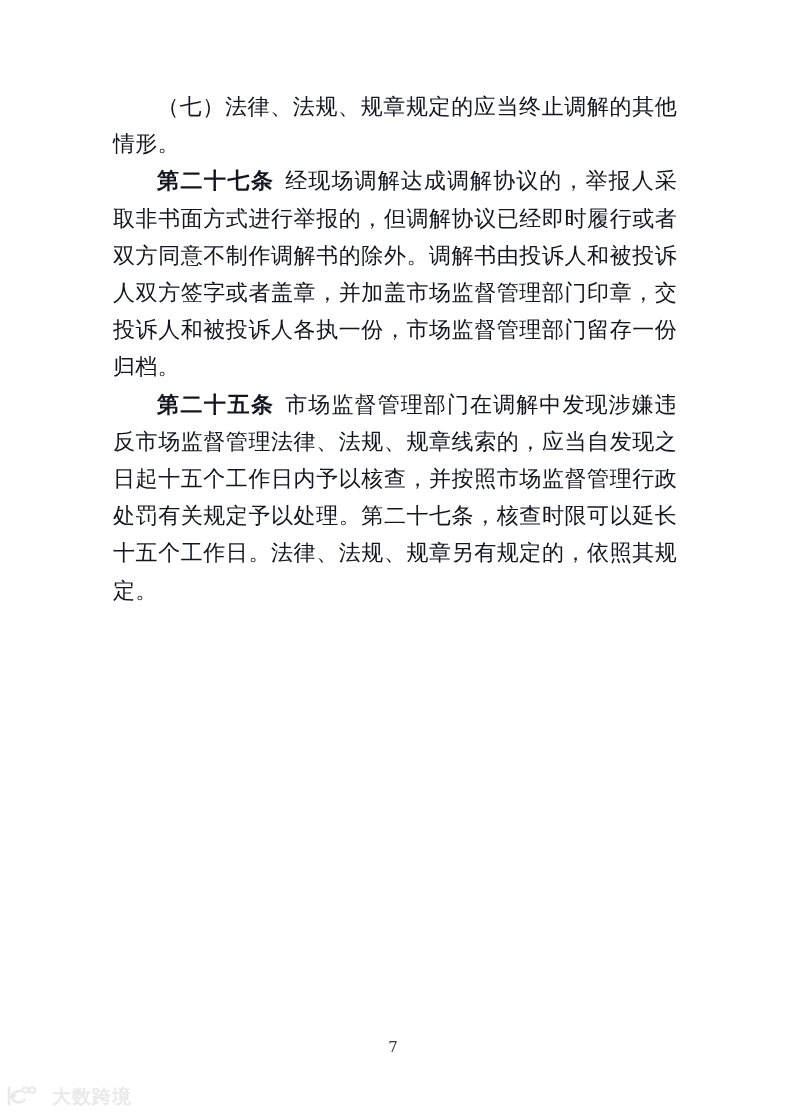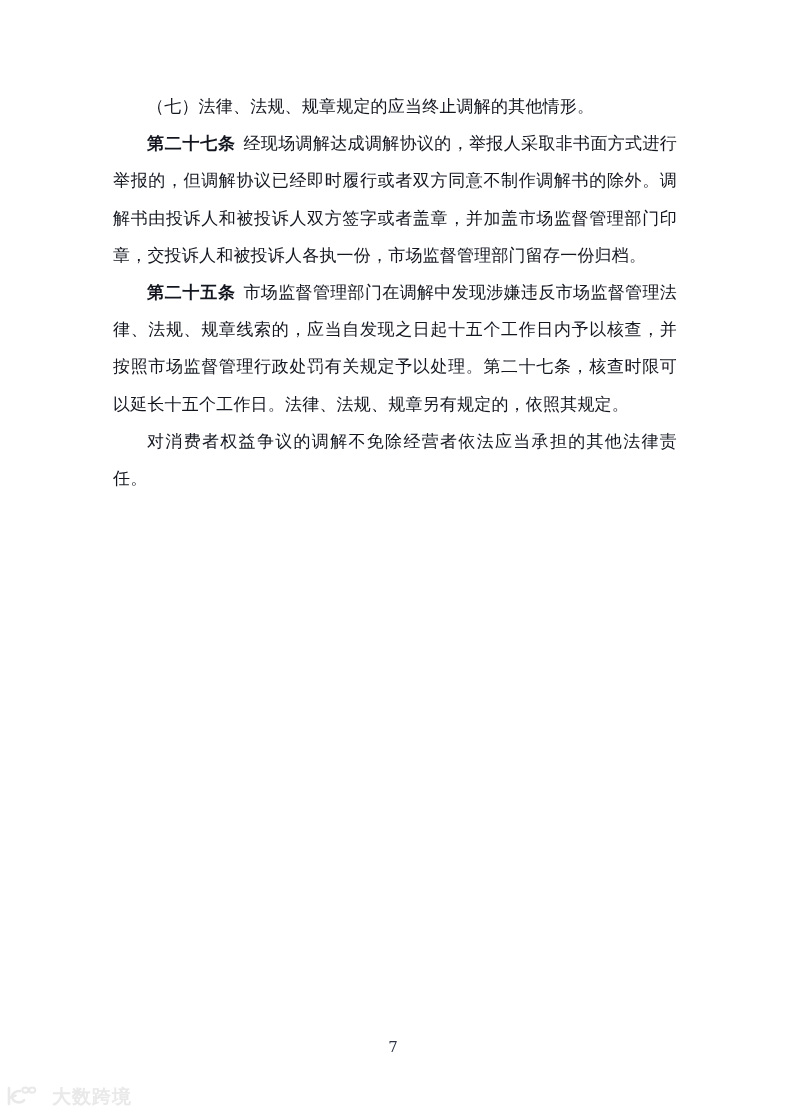--- a/index.html
+++ b/index.html
@@ -16,21 +16,21 @@
     font-family: "DejaVu Serif", "Liberation Serif", serif;
   }
   .content {
     position: absolute;
     left: 113px;
     top: 88px;
     width: 564px;
   }
   .para {
     margin: 0;
-    font-size: 17px;
+    font-size: 22px;
     line-height: 37.2px;
     color: #13161f;
     text-align: justify;
     text-justify: inter-ideograph;
     text-indent: 2em;
     letter-spacing: 0.2px;
     font-weight: 400;
   }
   .para .artnum {
     font-weight: 700;
@@ -75,21 +75,20 @@
 </style>
 </head>
 <body>
 
 <div class="page">
 
   <div class="content">
       <p class="para"><span class="artbody">（七）法律、法规、规章规定的应当终止调解的其他情形。</span></p>
       <p class="para"><span class="artnum">第二十七条</span><span class="artgap"></span><span class="artbody">经现场调解达成调解协议的，举报人采取非书面方式进行举报的，但调解协议已经即时履行或者双方同意不制作调解书的除外。调解书由投诉人和被投诉人双方签字或者盖章，并加盖市场监督管理部门印章，交投诉人和被投诉人各执一份，市场监督管理部门留存一份归档。</span></p>
       <p class="para"><span class="artnum">第二十五条</span><span class="artgap"></span><span class="artbody">市场监督管理部门在调解中发现涉嫌违反市场监督管理法律、法规、规章线索的，应当自发现之日起十五个工作日内予以核查，并按照市场监督管理行政处罚有关规定予以处理。第二十七条，核查时限可以延长十五个工作日。法律、法规、规章另有规定的，依照其规定。</span></p>
-      <p class="para"><span class="artbody">对消费者权益争议的调解不免除经营者依法应当承担的其他法律责任。</span></p>
     </div>
 
   <div class="page-number">7</div>
 
   <div class="watermark">
     <svg class="wm-mark" viewBox="0 0 40 24">
       <path d="M3 4 L3 20" stroke="#e9e9e9" stroke-width="2.6" fill="none" stroke-linecap="round"></path>
       <path d="M14 7 C9 7 6 9.6 6 12.6 C6 15.8 9 18.4 13 18.4 C15.4 18.4 17.2 17.4 18.2 16" stroke="#e9e9e9" stroke-width="2.6" fill="none" stroke-linecap="round"></path>
       <path d="M9.5 11.6 L3 14" stroke="#e9e9e9" stroke-width="2.4" fill="none" stroke-linecap="round"></path>
       <ellipse cx="19.4" cy="6.1" rx="3.1" ry="2.6" fill="none" stroke="#e9e9e9" stroke-width="2"></ellipse>

